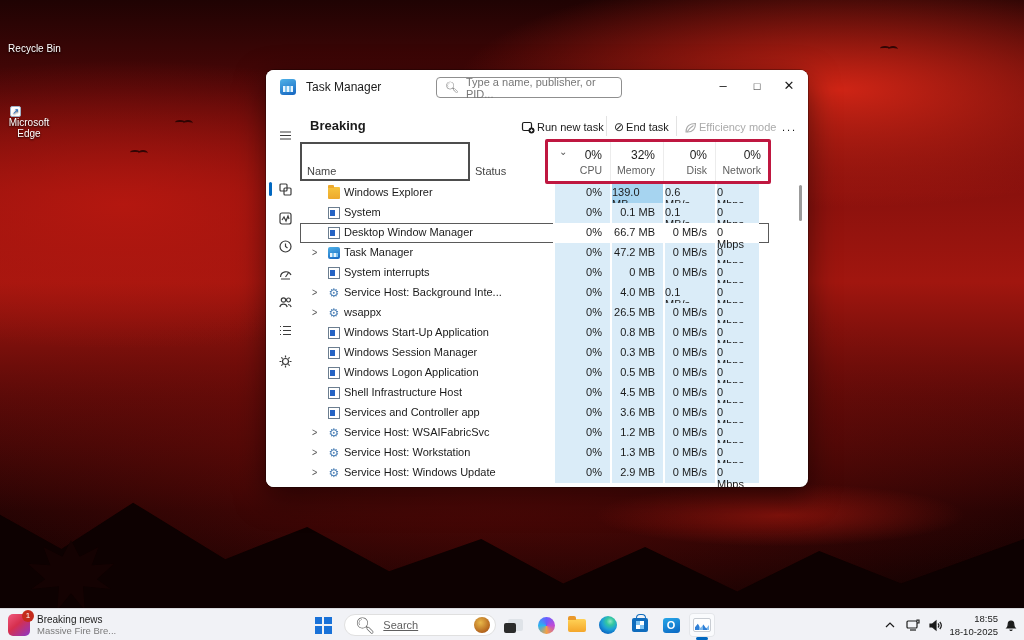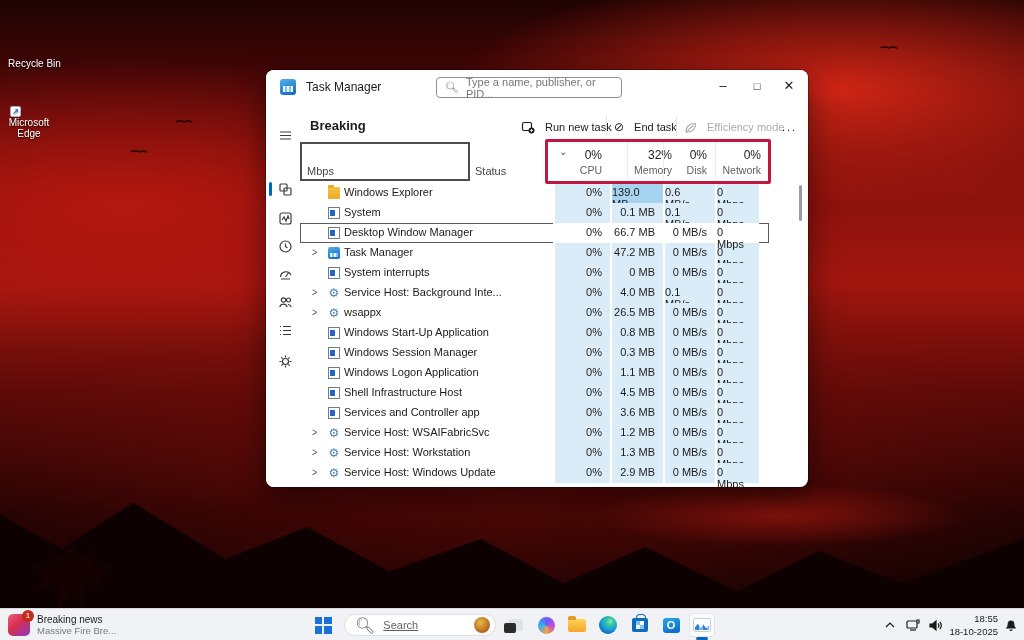--- a/index.html
+++ b/index.html
@@ -46,21 +46,21 @@
   #btn-min { right:68px; } #btn-max { right:34px; font-size:11px; } #btn-close { right:2px; }
 
   
   #sidebar { position:absolute; left:0; top:34px; bottom:0; width:36px; background:#fff; }
   .side-item { position:absolute; left:8px; width:22px; height:22px; display:flex; align-items:center; justify-content:center; color:#3c3c3c; }
   .side-item svg { stroke:#3c3c3c; fill:none; stroke-width:1.2; }
   #side-sel-pill { position:absolute; left:3px; top:78px; width:3px; height:14px; border-radius:2px; background:#0067c0; }
 
   
   #page-title { position:absolute; left:44px; top:48px; font-size:13px; font-weight:bold; }
-  .tool-btn { position:absolute; top:46px; height:22px; display:flex; align-items:center; gap:10px; font-size:11px; color:#1b1b1b; }
+  .tool-btn { position:absolute; top:46px; height:22px; display:flex; align-items:center; gap:2px; font-size:11px; color:#1b1b1b; }
   #btn-run { left:255px; } #btn-end { left:348px; } #btn-eff { left:418px; color:#ababab; } #btn-more { left:516px; letter-spacing:2px; }
   .tb-sep { position:absolute; top:46px; width:1px; height:20px; background:#e3e3e3; }
   .glyph12 { font-size:12px; }
 
   
   #name-header-box { position:absolute; left:34px; top:72px; width:170px; height:39px; border:2px solid #4d4d4d; background:#fff; }
   #name-label { position:absolute; left:41px; top:95px; color:#444; }
   #status-label { position:absolute; left:209px; top:95px; color:#444; }
   #header-row { position:absolute; left:287px; top:72px; width:216px; height:40px; border-bottom:1px solid #ececec; }
   .stat-col { position:absolute; top:0; height:40px; border-left:1px solid #ececec; }
@@ -139,21 +139,21 @@
 <body>
 
 <div id="stage">
   <div id="mountains"></div>
   <div id="ridge-glow" class="glow"></div>
   <div class="bird" style="left:130px; top:150px;"></div>
   <div class="bird" style="left:175px; top:120px;"></div>
   <div class="bird" style="left:880px; top:46px;"></div>
   <div id="leaf"></div>
 
-  <div class="desk-icon" style="left:0; top:23px;padding-left:7px;">
+  <div class="desk-icon" style="left:0; top:8px;padding-left:7px;">
     <div class="glyph">
         <div id="recycle-glyph">
           <span>♻</span>
         </div>
       </div>
     <div>Recycle Bin</div>
   </div>
   <div class="desk-icon" style="left:-4px; top:82px; width:66px;">
     <div class="glyph">
         <div id="edge-glyph">
@@ -250,29 +250,29 @@
           <path d="M2 11C2 5 6 2.5 11.5 2.5 11.5 8 9 11 3.5 11z"></path>
           <path d="M3 11c2-3 4-5 6.5-6.5"></path>
         </svg>
       <span>Efficiency mode</span>
     </div>
     <div class="tool-btn" id="btn-more">
       <span>...</span>
     </div>
 
     <div id="name-header-box"></div>
-    <div id="name-label">Mbps</div>
+    <div id="name-label">Name</div>
     <div id="status-label">Status</div>
     <div id="header-row">
       <span id="hdr-chevron">⌄</span>
       <div class="stat-col" style="left:0; width:57px; border-left:none;">
         <span class="stat-val">0%</span>
         <span class="stat-lab">CPU</span>
       </div>
-      <div class="stat-col" style="left:74px; width:53px;">
+      <div class="stat-col" style="left:57px; width:53px;">
         <span class="stat-val">32%</span>
         <span class="stat-lab">Memory</span>
       </div>
       <div class="stat-col" style="left:110px; width:52px;">
         <span class="stat-val">0%</span>
         <span class="stat-lab">Disk</span>
       </div>
       <div class="stat-col" style="left:162px; width:54px;">
         <span class="stat-val">0%</span>
         <span class="stat-lab">Network</span>
@@ -443,21 +443,21 @@
   </div>
 
   <div class="row">
 
     <span class="row-icon icon-window"></span>
     <span class="row-name">Windows Logon Application</span>
     <span class="hm c-cpu">
             <span class="v">0%</span>
           </span>
     <span class="hm c-mem cell-mem">
-            <span class="v">1.1 MB</span>
+            <span class="v">0.5 MB</span>
           </span>
     <span class="hm c-disk">
             <span class="v">0 MB/s</span>
           </span>
     <span class="hm c-net">
             <span class="v">0 Mbps</span>
           </span>
   </div>
 
   <div class="row">

